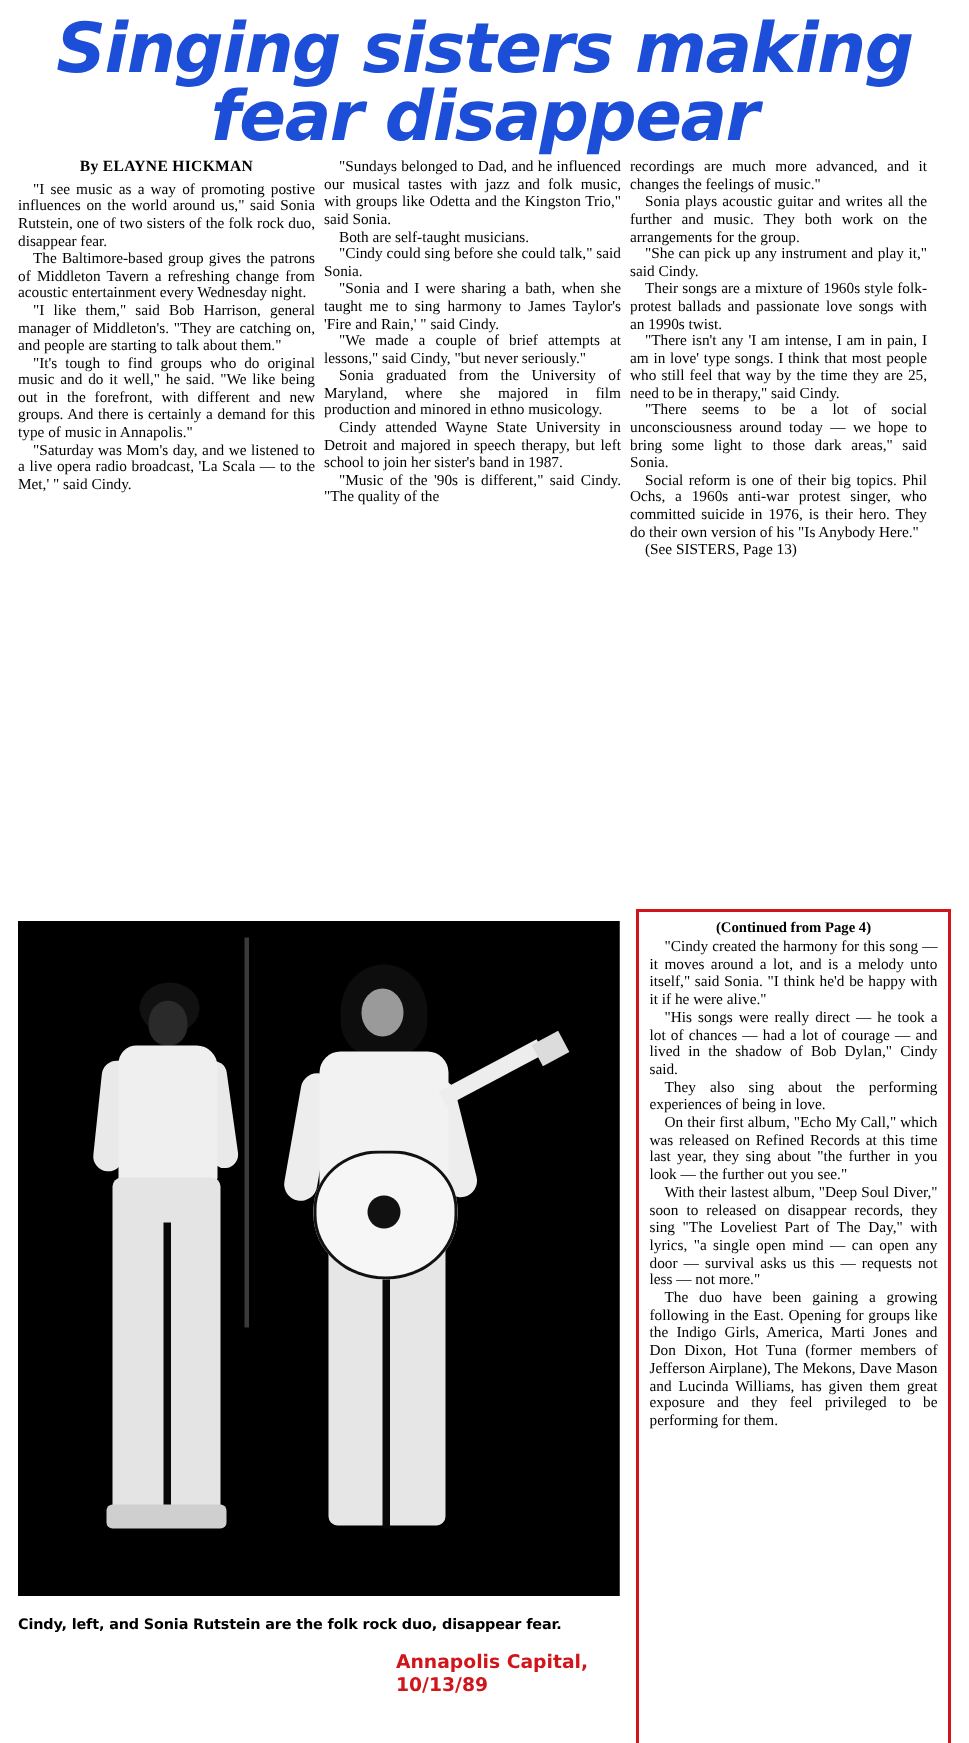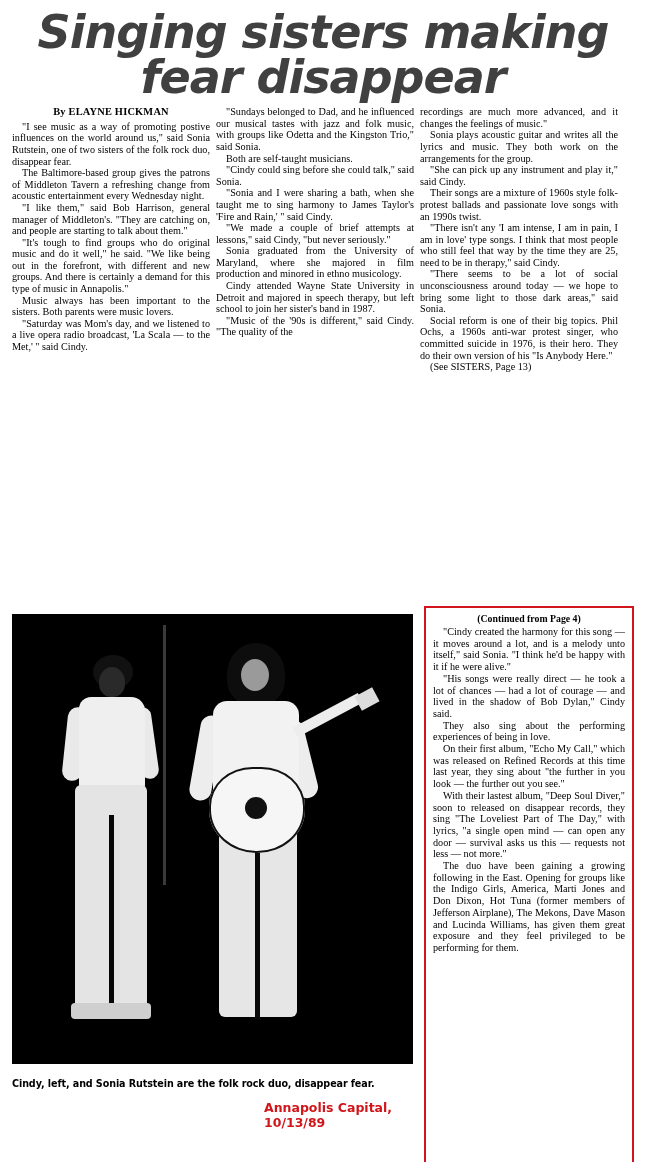--- a/index.html
+++ b/index.html
@@ -26,21 +26,21 @@
   
   .headline {
     text-align: center;
     font-family: "DejaVu Sans", sans-serif;
     font-weight: bold;
     font-style: italic;
     font-size: 46px;
     line-height: 0.98;
     letter-spacing: -1px;
     margin: 10px 8px 6px 8px;
-    color: #404040;
+    color: #1d4ed8;
   }
   .headline .l1 { display: block; }
   .headline .l2 { display: block; }
 
   
   .columns {
     display: flex;
     gap: 6px;
     margin: 6px 12px 0 12px;
   }
@@ -256,38 +256,37 @@
   </h1>
 
   <div class="columns">
 
     <div class="col">
       <div class="byline">By ELAYNE HICKMAN</div>
       <p>"I see music as a way of promoting postive influences on the world around us," said Sonia Rutstein, one of two sisters of the folk rock duo, disappear fear.</p>
       <p>The Baltimore-based group gives the patrons of Middleton Tavern a refreshing change from acoustic entertainment every Wednesday night.</p>
       <p>"I like them," said Bob Harrison, general manager of Middleton's. "They are catching on, and people are starting to talk about them."</p>
       <p>"It's tough to find groups who do original music and do it well," he said. "We like being out in the forefront, with different and new groups. And there is certainly a demand for this type of music in Annapolis."</p>
-      <p>Music always has been important to the sisters. Both parents were music lovers.</p>
       <p>"Saturday was Mom's day, and we listened to a live opera radio broadcast, 'La Scala — to the Met,' " said Cindy.</p>
     </div>
 
     <div class="col">
       <p>"Sundays belonged to Dad, and he influenced our musical tastes with jazz and folk music, with groups like Odetta and the Kingston Trio," said Sonia.</p>
       <p>Both are self-taught musicians.</p>
       <p>"Cindy could sing before she could talk," said Sonia.</p>
       <p>"Sonia and I were sharing a bath, when she taught me to sing harmony to James Taylor's 'Fire and Rain,' " said Cindy.</p>
       <p>"We made a couple of brief attempts at lessons," said Cindy, "but never seriously."</p>
       <p>Sonia graduated from the University of Maryland, where she majored in film production and minored in ethno musicology.</p>
       <p>Cindy attended Wayne State University in Detroit and majored in speech therapy, but left school to join her sister's band in 1987.</p>
       <p>"Music of the '90s is different," said Cindy. "The quality of the</p>
     </div>
 
     <div class="col">
       <p class="noindent">recordings are much more advanced, and it changes the feelings of music."</p>
-      <p>Sonia plays acoustic guitar and writes all the lyrics and music. They both work on the arrangements for the group.</p>
+      <p>Sonia plays acoustic guitar and writes all the further and music. They both work on the arrangements for the group.</p>
       <p>"She can pick up any instrument and play it," said Cindy.</p>
       <p>Their songs are a mixture of 1960s style folk-protest ballads and passionate love songs with an 1990s twist.</p>
       <p>"There isn't any 'I am intense, I am in pain, I am in love' type songs. I think that most people who still feel that way by the time they are 25, need to be in therapy," said Cindy.</p>
       <p>"There seems to be a lot of social unconsciousness around today — we hope to bring some light to those dark areas," said Sonia.</p>
       <p>Social reform is one of their big topics. Phil Ochs, a 1960s anti-war protest singer, who committed suicide in 1976, is their hero. They do their own version of his "Is Anybody Here."</p>
       <p class="jump">(See SISTERS, Page 13)</p>
     </div>
 
   </div>
 

